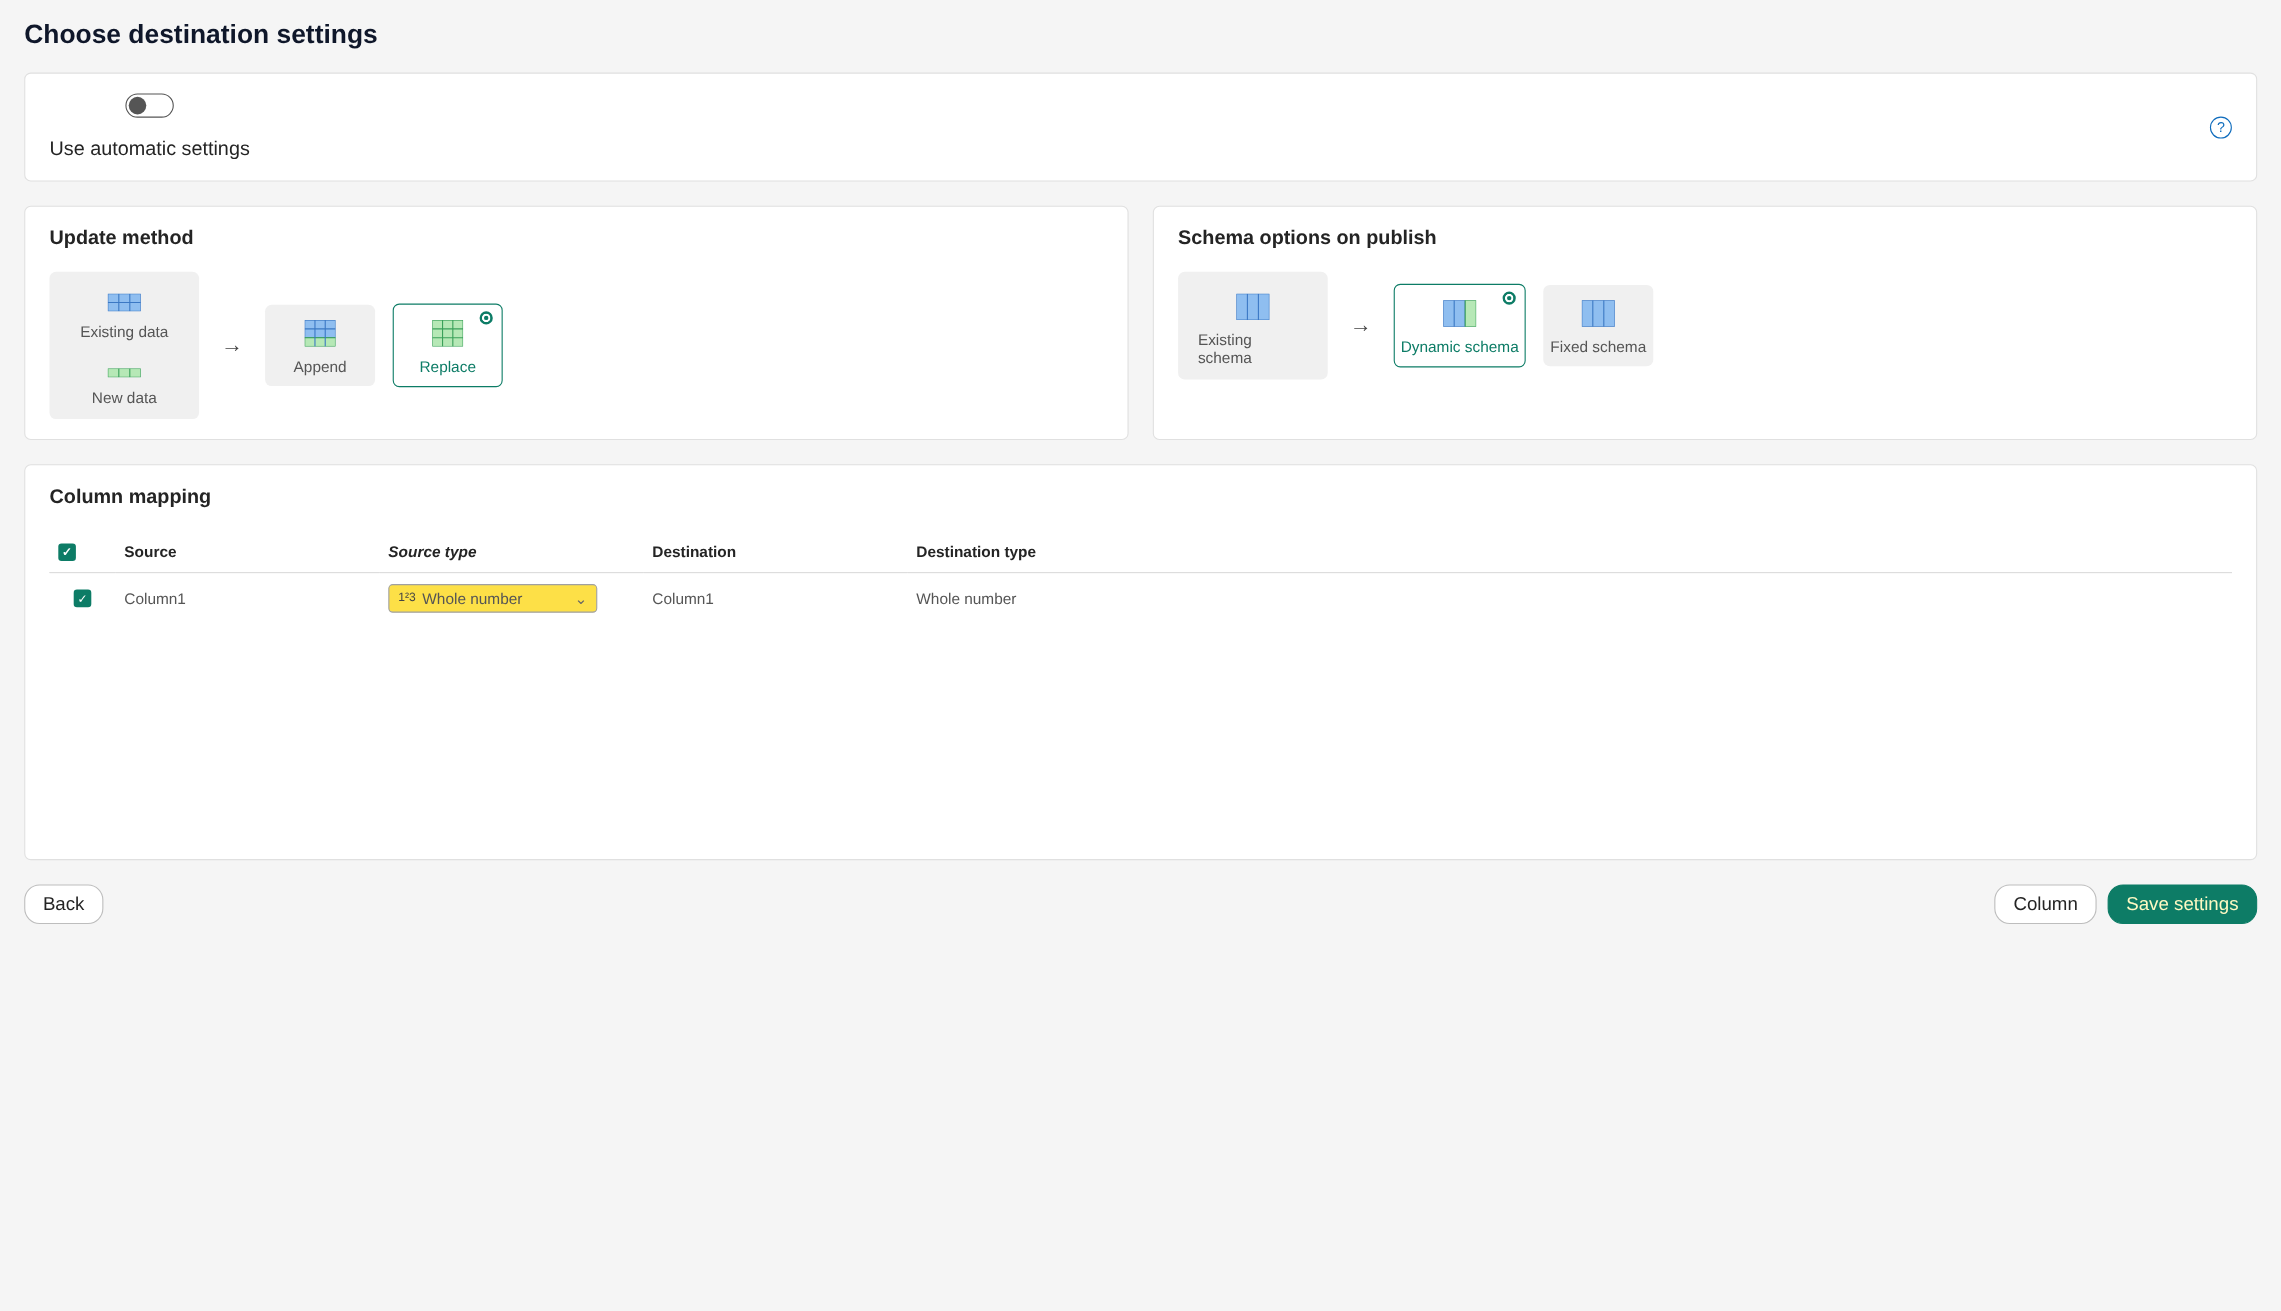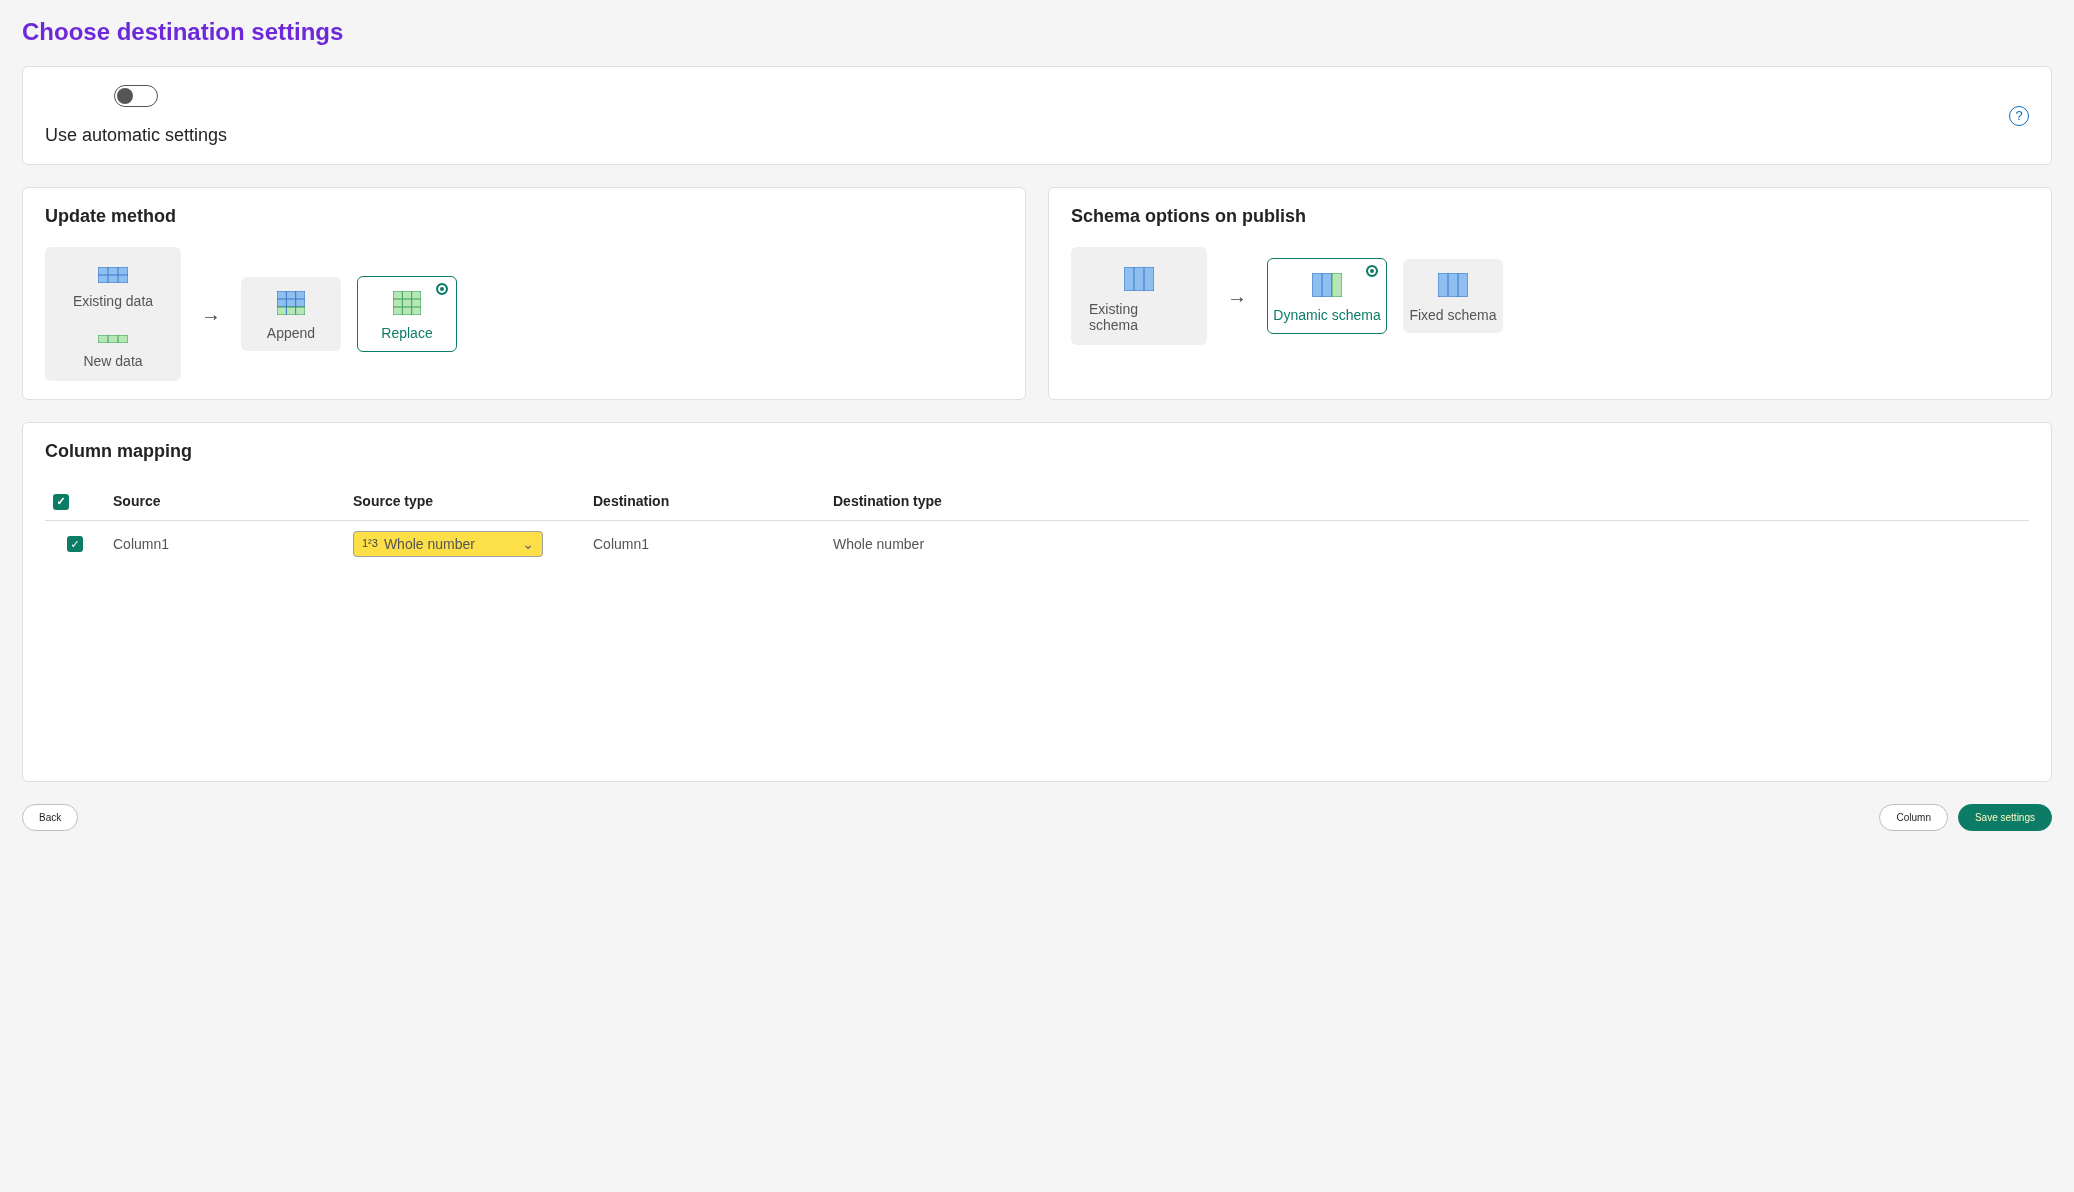--- a/index.html
+++ b/index.html
@@ -8,21 +8,21 @@
     font-family: "Segoe UI", -apple-system, BlinkMacSystemFont, sans-serif;
     background: #f5f5f5;
     color: #242424;
     font-size: 14px;
     padding: 18px 22px;
   }
   h1.page-title {
     font-size: 24px;
     font-weight: 600;
     margin: 0 0 20px 0;
-    color: #6d28d9;
+    color: #0f172a;
   }
   .card {
     background: #fff;
     border: 1px solid #e0e0e0;
     border-radius: 6px;
     padding: 18px 22px;
   }
   .auto-row {
     display: flex;
     align-items: center;
@@ -167,36 +167,36 @@
   .type-icon { font-size: 11px; color: #444; position: relative; top: -1px; }
   .footer {
     display: flex;
     justify-content: space-between;
     align-items: center;
     margin-top: 22px;
   }
   .btn {
     padding: 7px 16px;
     border-radius: 14px;
-    font-size: 10px;
+    font-size: 17px;
     cursor: pointer;
     border: 1px solid #bdbdbd;
     background: #fff;
     color: #242424;
   }
   .btn.primary {
     background: #0d7c66;
     border-color: #0d7c66;
     color: #fef9c3;
   }
   .footer-right { display: flex; gap: 10px; }
   svg.grid-icon { display: block; }
   .col-chk { width: 60px; text-align: center; }
   .col-src { width: 240px; }
-  .col-stype { width: 240px; }
+  .col-stype { width: 240px; font-style: italic; }
   .col-dest { width: 240px; }
 </style>
 </head>
 <body>
 
 <h1 class="page-title">Choose destination settings</h1>
 
 <div class="card">
   <div class="auto-row">
     <div class="auto-left">

